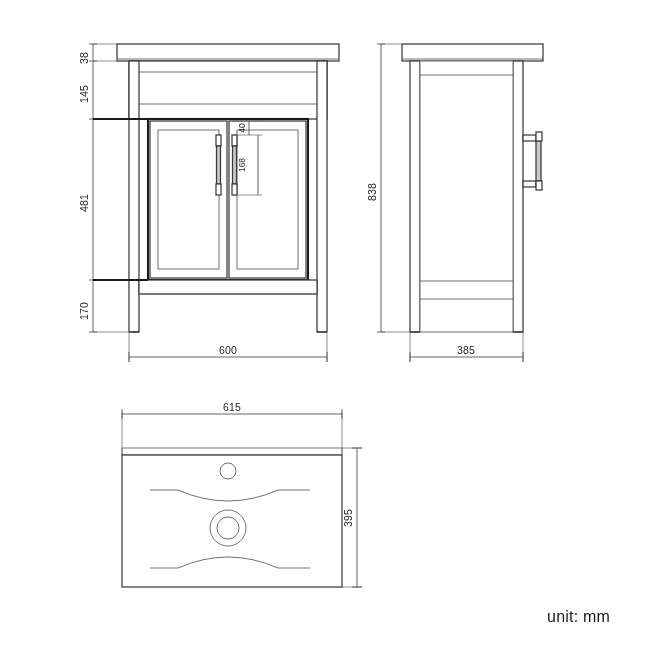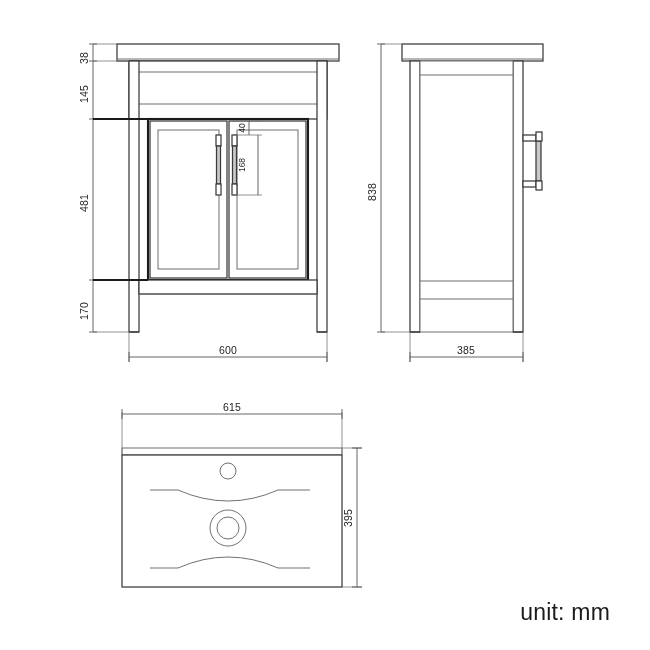--- a/index.html
+++ b/index.html
@@ -25,21 +25,21 @@
   svg.drawing {
     display: block;
     width: 650px;
     height: 650px;
   }
   .unit-note {
     position: absolute;
     right: 14px;
     bottom: 24px;
     font-family: "Liberation Sans", sans-serif;
-    font-size: 23px;
+    font-size: 16px;
     color: #1b1b1b;
     letter-spacing: 0.2px;
     white-space: nowrap;
   }
   
   .obj-heavy { stroke: #1a1a1a; stroke-width: 2.1; fill: none; }
   .obj-med   { stroke: #3a3a3a; stroke-width: 1.25; fill: none; }
   .obj-light { stroke: #6f6f6f; stroke-width: 1.0; fill: none; }
   .obj-thin  { stroke: #575757; stroke-width: 0.85; fill: none; }
   .fill-white { fill: #ffffff; }

